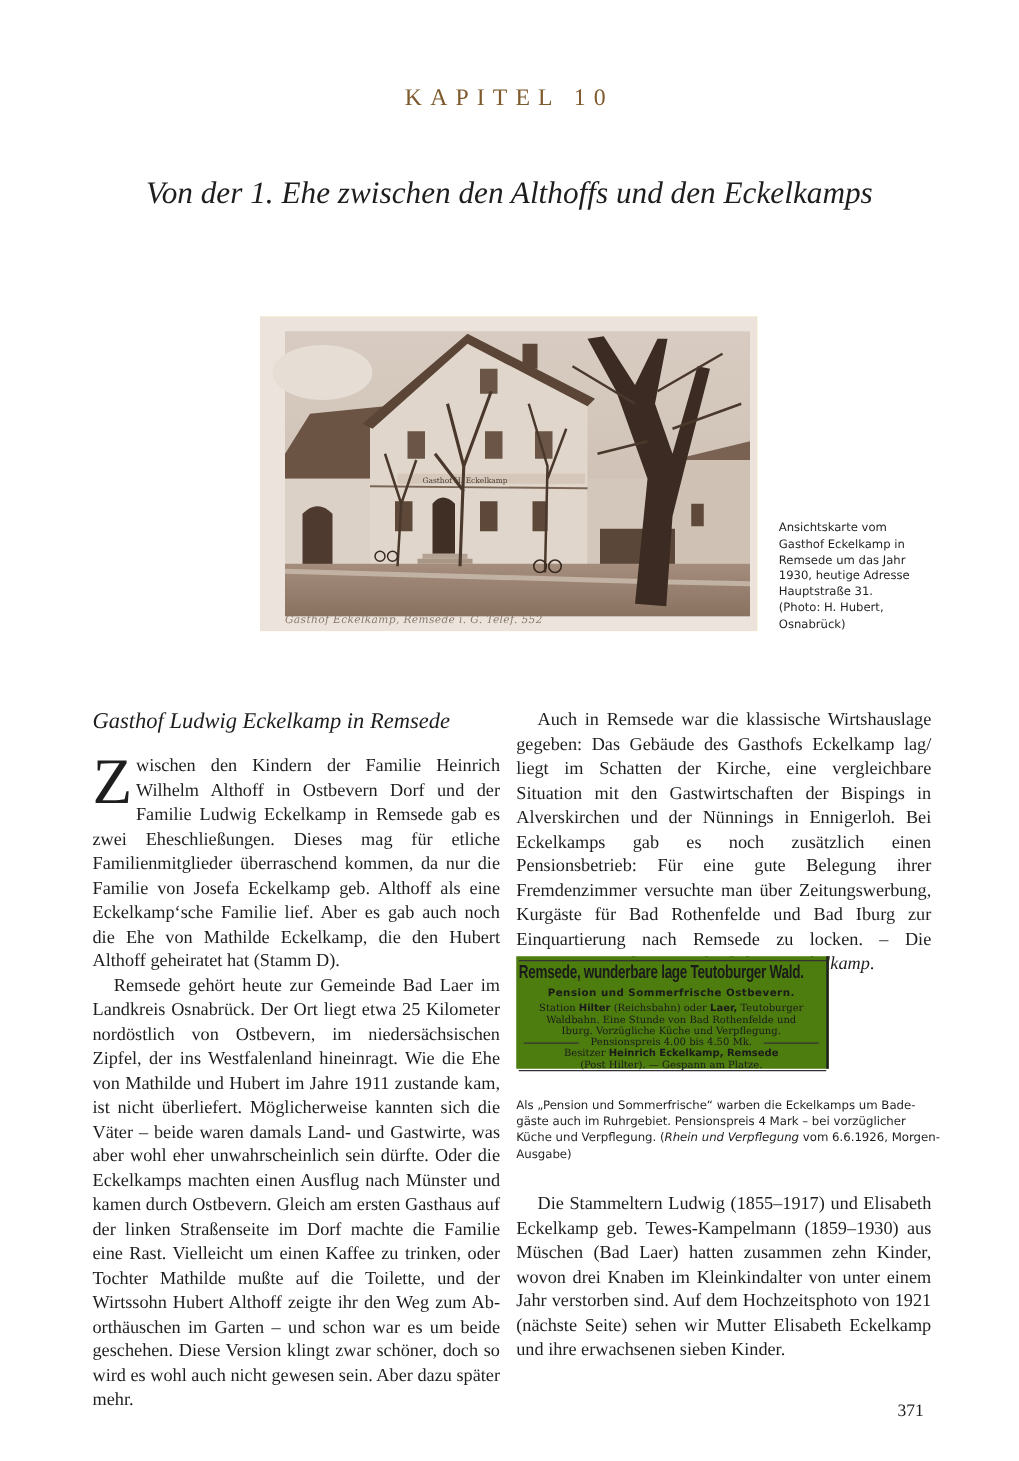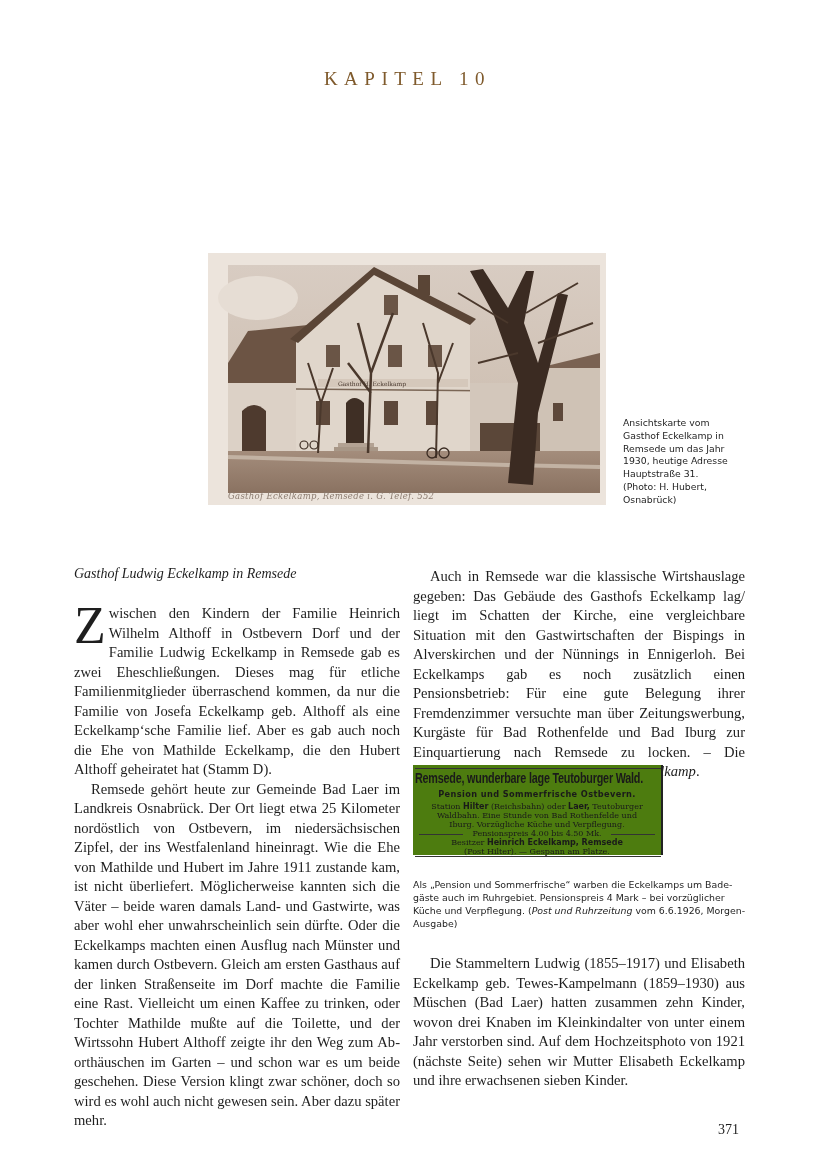--- a/index.html
+++ b/index.html
@@ -17,21 +17,21 @@
     font-style: italic; font-size: 8.5px; color: #8a7a6e; letter-spacing: 0.3px; }
 
   .side-caption { position: absolute; left: 623px; top: 417px; width: 140px;
     font-family: "DejaVu Sans", sans-serif; font-size: 9.3px; line-height: 12.8px; color: #1e1e1e; }
 
   .col { position: absolute; font-family: "Liberation Serif", serif; font-size: 14.6px; line-height: 19.5px;
     text-align: justify; hyphens: manual; }
   .col-left { left: 74px; top: 604px; width: 326px; }
   .col-right { left: 413px; top: 567px; width: 332px; }
 
-  .subhead { position: absolute; left: 74px; top: 566px; font-style: italic; font-size: 14px; color: #1e1e1e; font-family: "Liberation Serif", serif; }
+  .subhead { position: absolute; left: 74px; top: 566px; font-style: italic; font-size: 18px; color: #1e1e1e; font-family: "Liberation Serif", serif; }
 
   .col p { margin: 0; }
   .indent { text-indent: 17px; }
   .dropcap { float: left; font-size: 52px; line-height: 40px; margin: 2px 3px 0 0; font-family: "Liberation Serif", serif; }
   .ital { font-style: italic; }
 
   .ad { position: absolute; left: 413px; top: 765px; width: 248px; height: 90px; background: #4d7c0f;
     border-right: 2px solid #222; font-family: "DejaVu Serif", serif; color: #1a1a1a; }
   .ad .rule-top { position: absolute; left: 2px; right: 0; top: 3px; border-top: 1.5px solid #333; }
   .ad .headline { position: absolute; left: 2px; top: 4px; font-family: "Liberation Sans Narrow", "Liberation Sans", sans-serif; font-weight: bold;
@@ -49,20 +49,21 @@
     font-size: 9.4px; line-height: 13px; color: #1e1e1e; }
 
   .page-number { position: absolute; left: 718px; top: 1122px; font-family: "Liberation Serif", serif; font-size: 14px; color: #1e1e1e; }
 </style>
 </head>
 <body>
 
 <div class="chapter">KAPITEL 10</div>
 
 <div class="title">
+  <div>Von der 1. Ehe zwischen den Althoffs und den Eckelkamps</div>
 </div>
 
 <div class="photo">
   <svg width="398" height="252" viewBox="0 0 398 252">
     <defs>
       <linearGradient id="sky" x1="0" y1="0" x2="0" y2="1">
         <stop offset="0" stop-color="#d8ccc2"></stop>
         <stop offset="1" stop-color="#c9b9aa"></stop>
       </linearGradient>
       <linearGradient id="ground" x1="0" y1="0" x2="0" y2="1">
@@ -154,19 +155,19 @@
   <div class="line l2">Waldbahn. Eine Stunde von Bad Rothenfelde und</div>
   <div class="line l3">Iburg. Vorzügliche Küche und Verpflegung.</div>
   <div class="dash-l"></div>
   <div class="line l4">Pensionspreis 4.00 bis 4.50 Mk.</div>
   <div class="dash-r"></div>
   <div class="line l5"><span>Besitzer </span><b>Heinrich Eckelkamp, Remsede</b></div>
   <div class="line l6">(Post Hilter). — Gespann am Platze.</div>
   <div class="rule-bot"></div>
 </div>
 
-<div class="ad-caption"><span>Als „Pension und Sommerfrische“ warben die Eckelkamps um Bade­gäste auch im Ruhrgebiet. Pensionspreis 4 Mark – bei vorzüglicher Küche und Verpflegung. (</span><span class="ital">Post und Ruhrzeitung</span><span> vom 6.6.1926, Morgen-Ausgabe)</span></div>
+<div class="ad-caption"><span>Als „Pension und Sommerfrische“ warben die Eckelkamps um Bade­gäste auch im Ruhrgebiet. Pensionspreis 4 Mark – bei vorzüglicher Küche und Verpflegung. (</span><span class="ital">Rhein und Verpflegung</span><span> vom 6.6.1926, Morgen-Ausgabe)</span></div>
 
 <div class="col col-right" style="top: 954px;">
   <p class="indent">Die Stammeltern Ludwig (1855–1917) und Elisabeth Eckelkamp geb. Tewes-Kampelmann (1859–1930) aus Müschen (Bad Laer) hatten zusammen zehn Kinder, wovon drei Knaben im Kleinkindalter von unter einem Jahr verstorben sind. Auf dem Hochzeitsphoto von 1921 (nächste Seite) sehen wir Mutter Elisabeth Eckelkamp und ihre erwachsenen sieben Kinder.</p>
 </div>
 
 <div class="page-number">371</div>
 
 </body></html>

